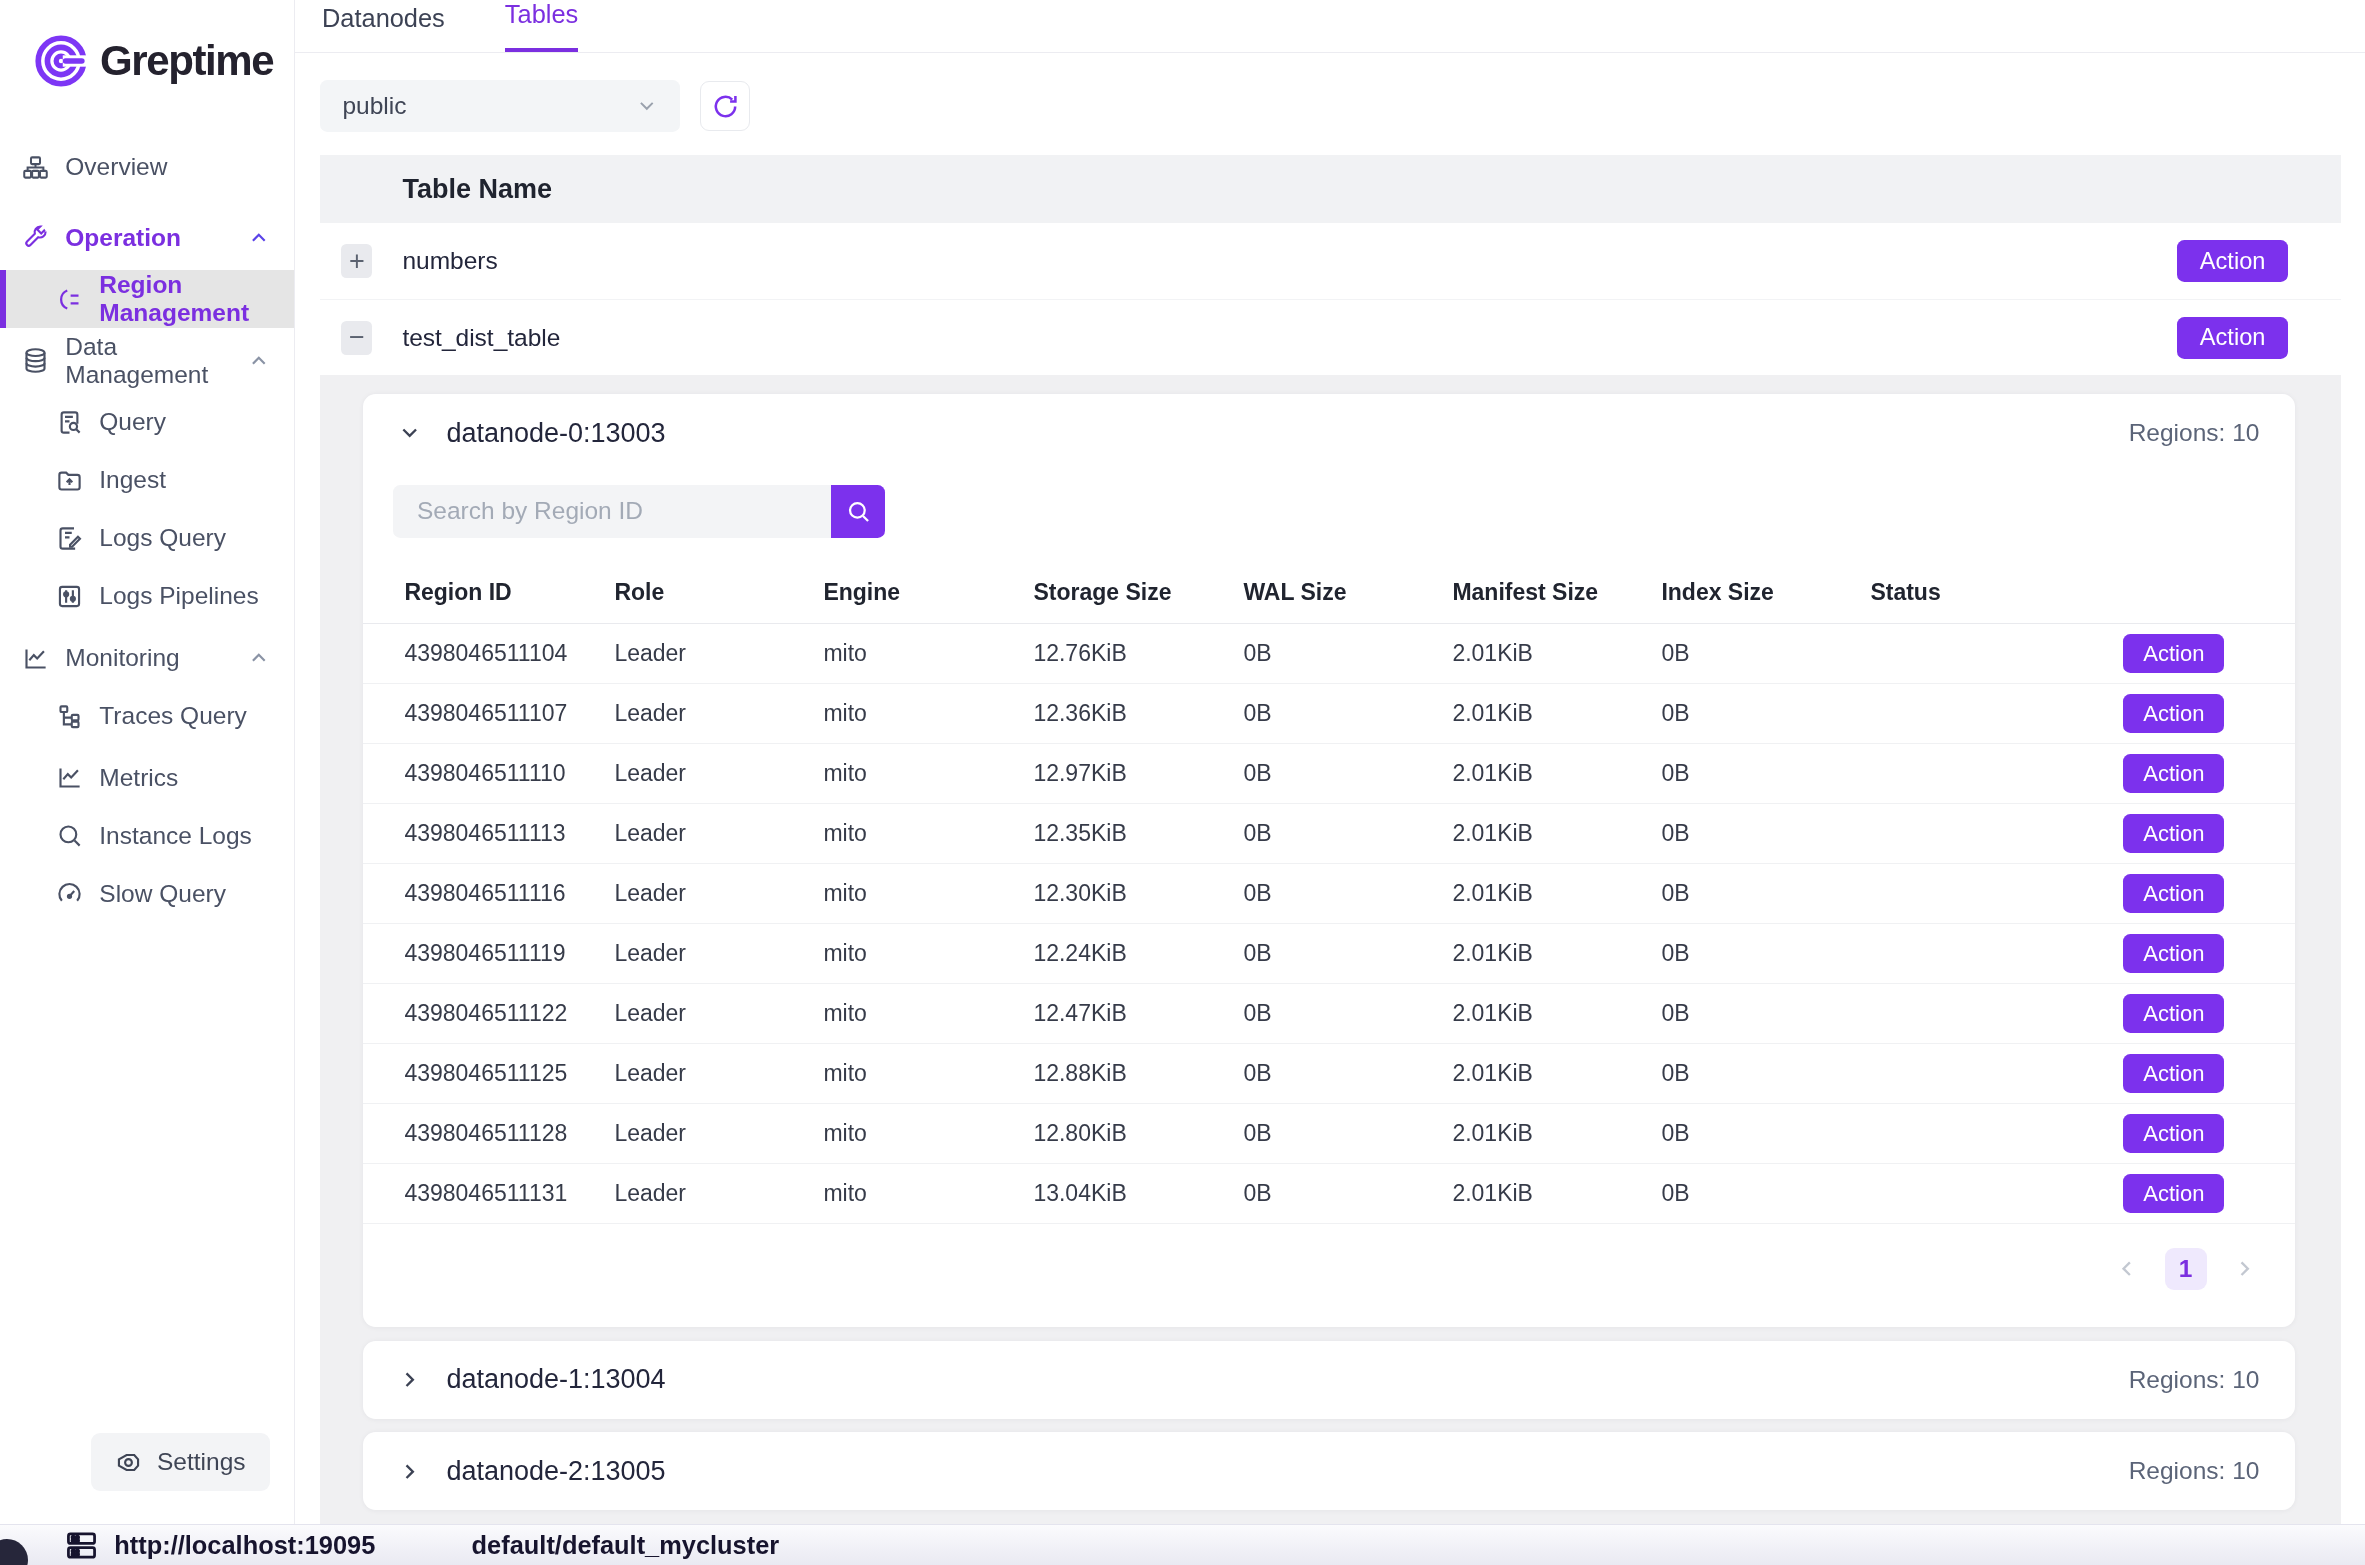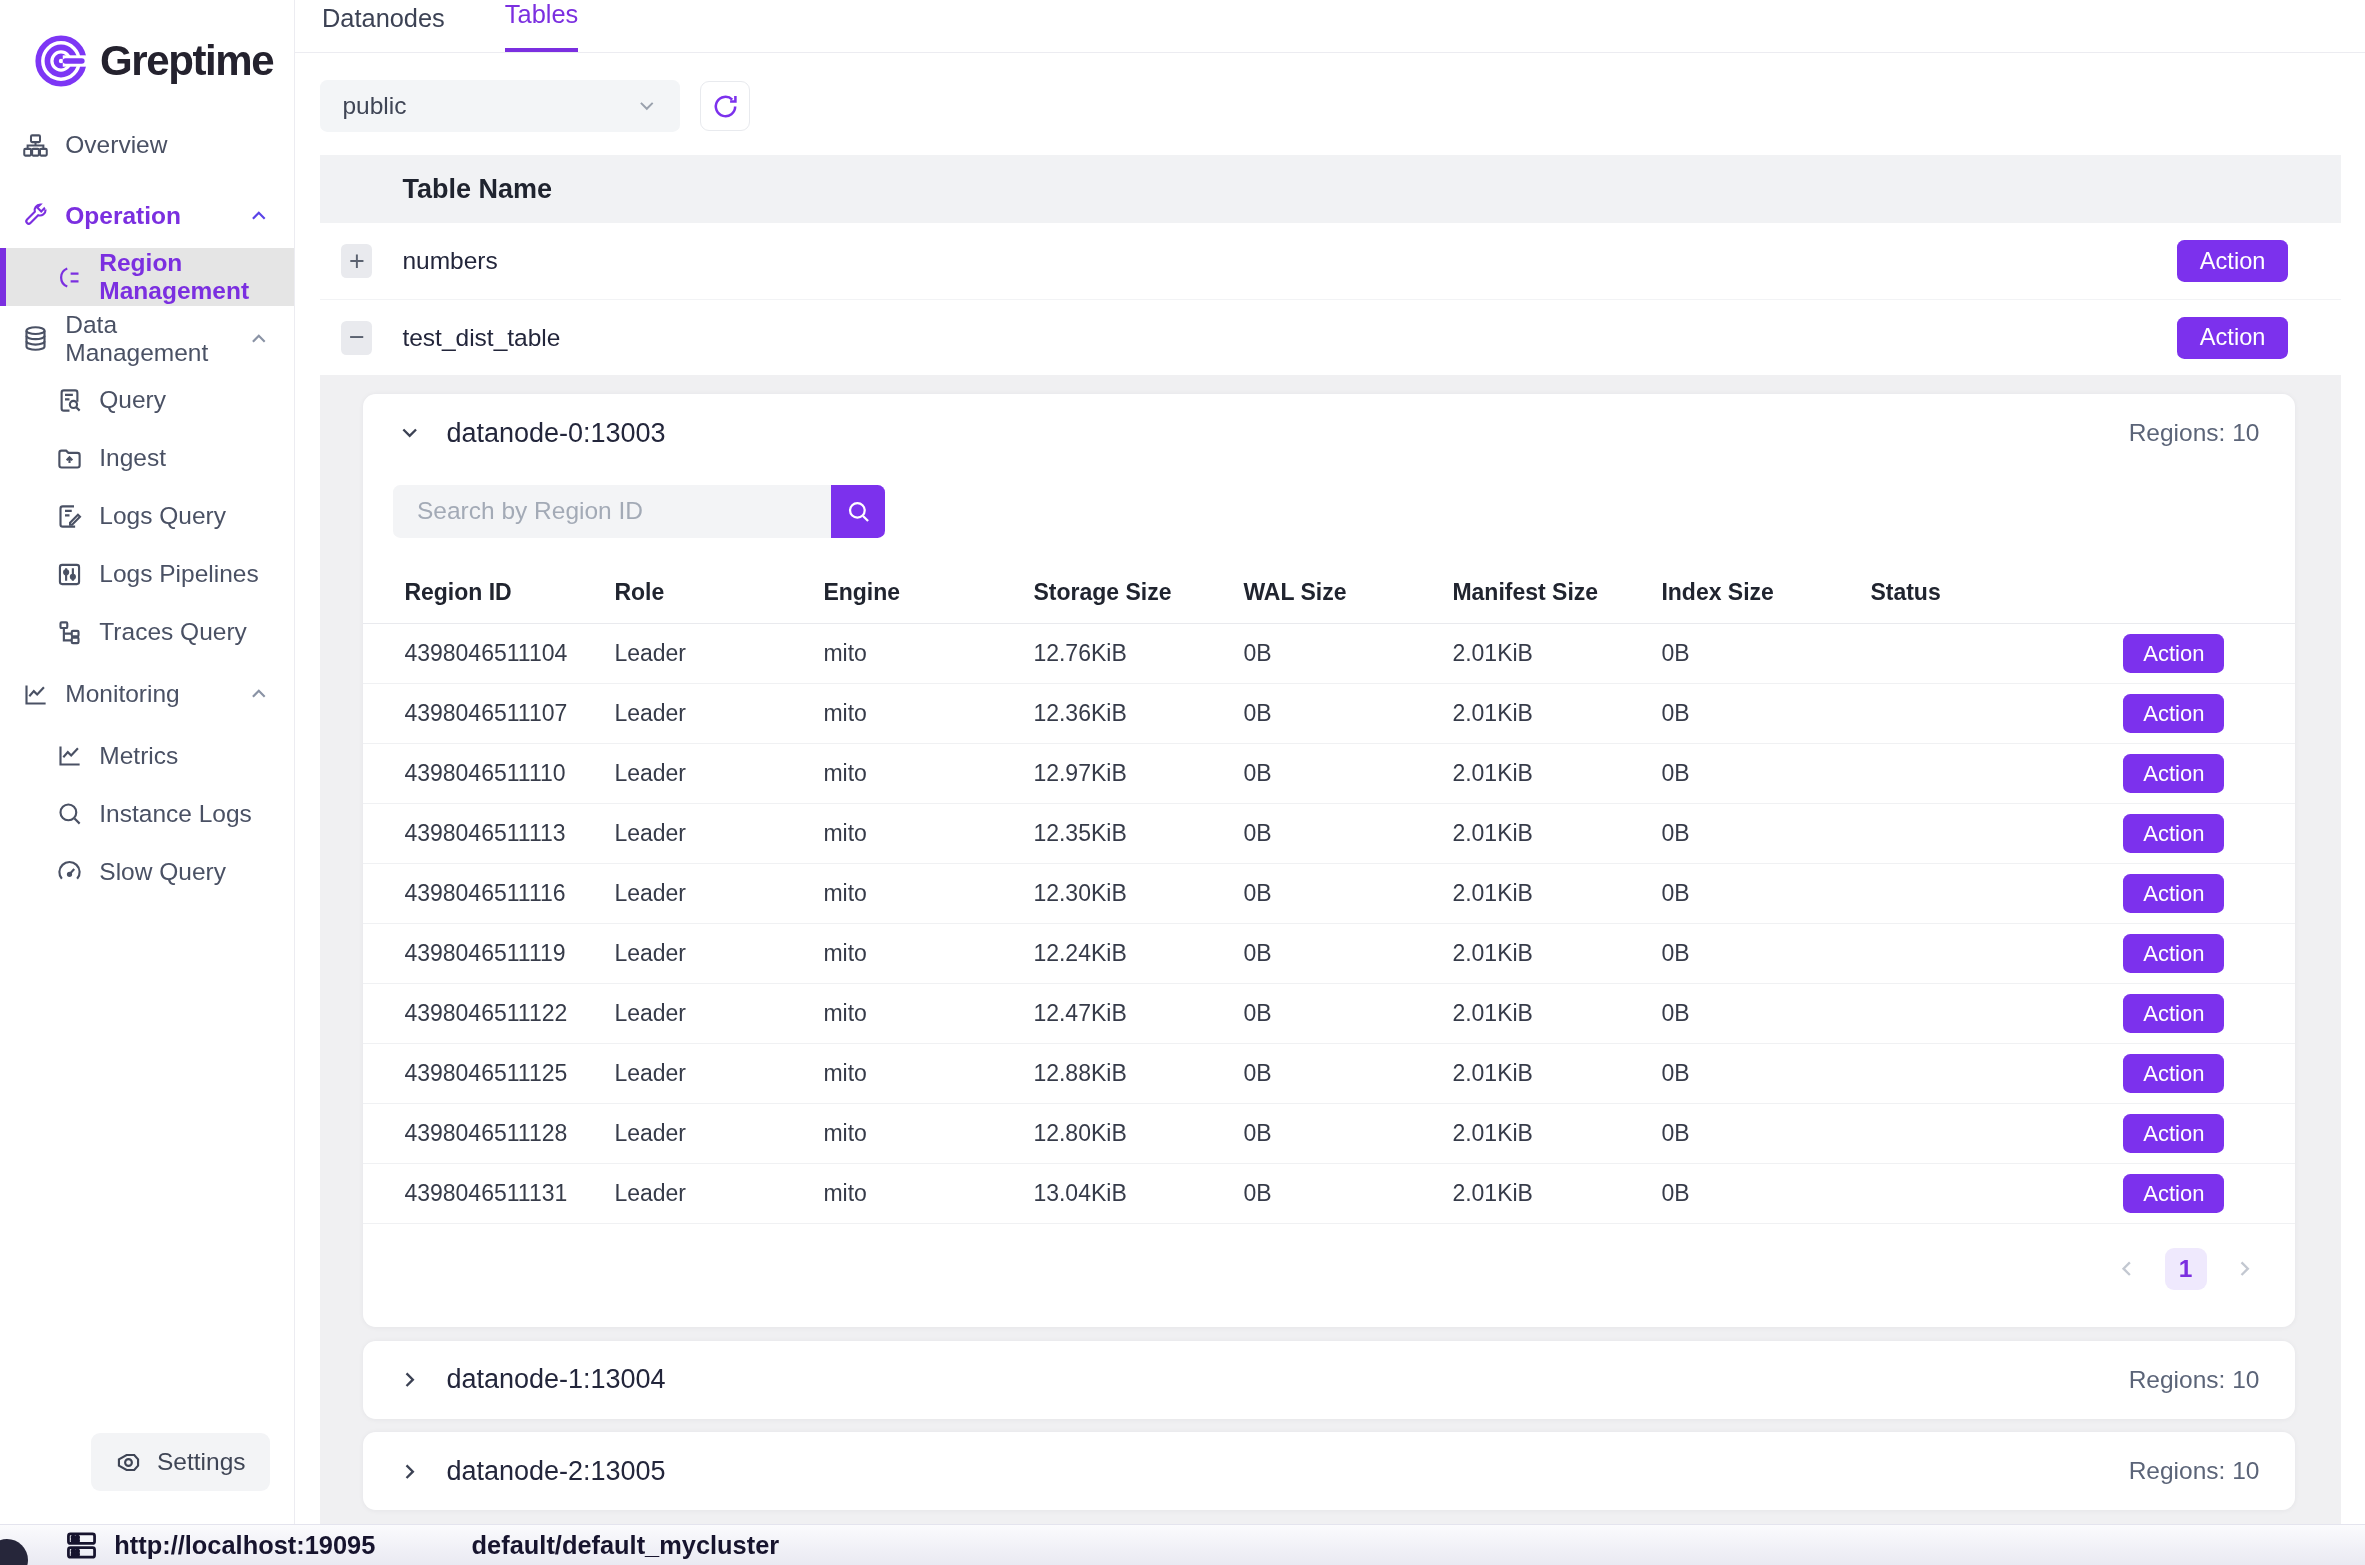--- a/index.html
+++ b/index.html
@@ -4,21 +4,21 @@
 <style>
   * { margin:0; padding:0; box-sizing:border-box; }
   html,body { width:2366px; height:1566px; }
   body {
     font-family:"Liberation Sans", sans-serif;
     background:#fff; color:#23263b; overflow:hidden; position:relative;
   }
   .app { display:flex; height:1524px; }
 
   
-  .sidebar { width:295px; min-width:295px; border-right:0.9px solid #ececf1; display:flex; flex-direction:column; background:#fff; }
+  .sidebar { width:295px; min-width:295px; border-right:0.9px solid #ececf1; display:flex; flex-direction:column; background:#fff;gap:22px; }
   .logo { display:flex; align-items:center; gap:11px; height:116px; padding:5.4px 0 0 33px; }
   .logo-text { font-size:42px; font-weight:800; letter-spacing:-1.4px; color:#24222e; }
   .nav { flex:1; }
   .nav-item { height:58px; display:flex; align-items:center; gap:16.3px; color:#4a5164; font-size:24.5px; padding-left:22px; cursor:pointer; }
   .nav-item svg { flex:0 0 auto; }
   .nav-item .chev { margin-left:auto; margin-right:23.6px; color:#8a93a5; }
   .nav-item.purple { color:#7b2fe0; font-weight:600; }
   .nav-item.purple .chev { color:#5a43e8; }
   .nav-item.child { padding-left:56px; }
   .nav-item.active { background:#e5e5e5; border-left:6.3px solid #7b2fe0; padding-left:50px; color:#7b2fe0; font-weight:600; }
@@ -172,39 +172,39 @@
       <div class="nav-item child">
         <svg width="27" height="27" viewBox="0 0 24 24" fill="none" stroke="currentColor" stroke-width="1.9">
           <rect x="3.5" y="3.5" width="17" height="17" rx="2"></rect>
           <path d="M9 6.5v11M15 6.5v11"></path>
             <circle cx="9" cy="10" r="1.8" fill="currentColor"></circle>
             <circle cx="15" cy="14" r="1.8" fill="currentColor"></circle>
         </svg>
         <span>Logs Pipelines</span>
       </div>
 
+      <div class="nav-item gap-sm">
+        <svg width="27" height="27" viewBox="0 0 24 24" fill="none" stroke="currentColor" stroke-width="1.9">
+          <path d="M4 4v16h17"></path>
+            <path d="M6.5 13.5l4-4.5 3 3 6-6.5"></path>
+        </svg>
+        <span>Monitoring</span>
+        <svg class="chev" width="23.6" height="23.6" viewBox="0 0 24 24" fill="none" stroke="currentColor" stroke-width="2.2">
+            <path d="M6 15l6-6 6 6"></path>
+          </svg>
+      </div>
+
       <div class="nav-item child">
         <svg width="27" height="27" viewBox="0 0 24 24" fill="none" stroke="currentColor" stroke-width="1.9">
           <rect x="4" y="3" width="6" height="5" rx="1"></rect>
             <path d="M7 8v11h7M7 13h7"></path>
           <rect x="14" y="10.5" width="6" height="5" rx="1"></rect>
             <rect x="14" y="16.5" width="6" height="5" rx="1"></rect>
         </svg>
         <span>Traces Query</span>
-      </div>
-
-      <div class="nav-item gap-sm">
-        <svg width="27" height="27" viewBox="0 0 24 24" fill="none" stroke="currentColor" stroke-width="1.9">
-          <path d="M4 4v16h17"></path>
-            <path d="M6.5 13.5l4-4.5 3 3 6-6.5"></path>
-        </svg>
-        <span>Monitoring</span>
-        <svg class="chev" width="23.6" height="23.6" viewBox="0 0 24 24" fill="none" stroke="currentColor" stroke-width="2.2">
-            <path d="M6 15l6-6 6 6"></path>
-          </svg>
       </div>
 
       <div class="nav-item child gap-sm">
         <svg width="27" height="27" viewBox="0 0 24 24" fill="none" stroke="currentColor" stroke-width="1.9">
           <path d="M4 4v16h17"></path>
             <path d="M6.5 13.5l4-4.5 3 3 6-6.5"></path>
         </svg>
         <span>Metrics</span>
       </div>
 

